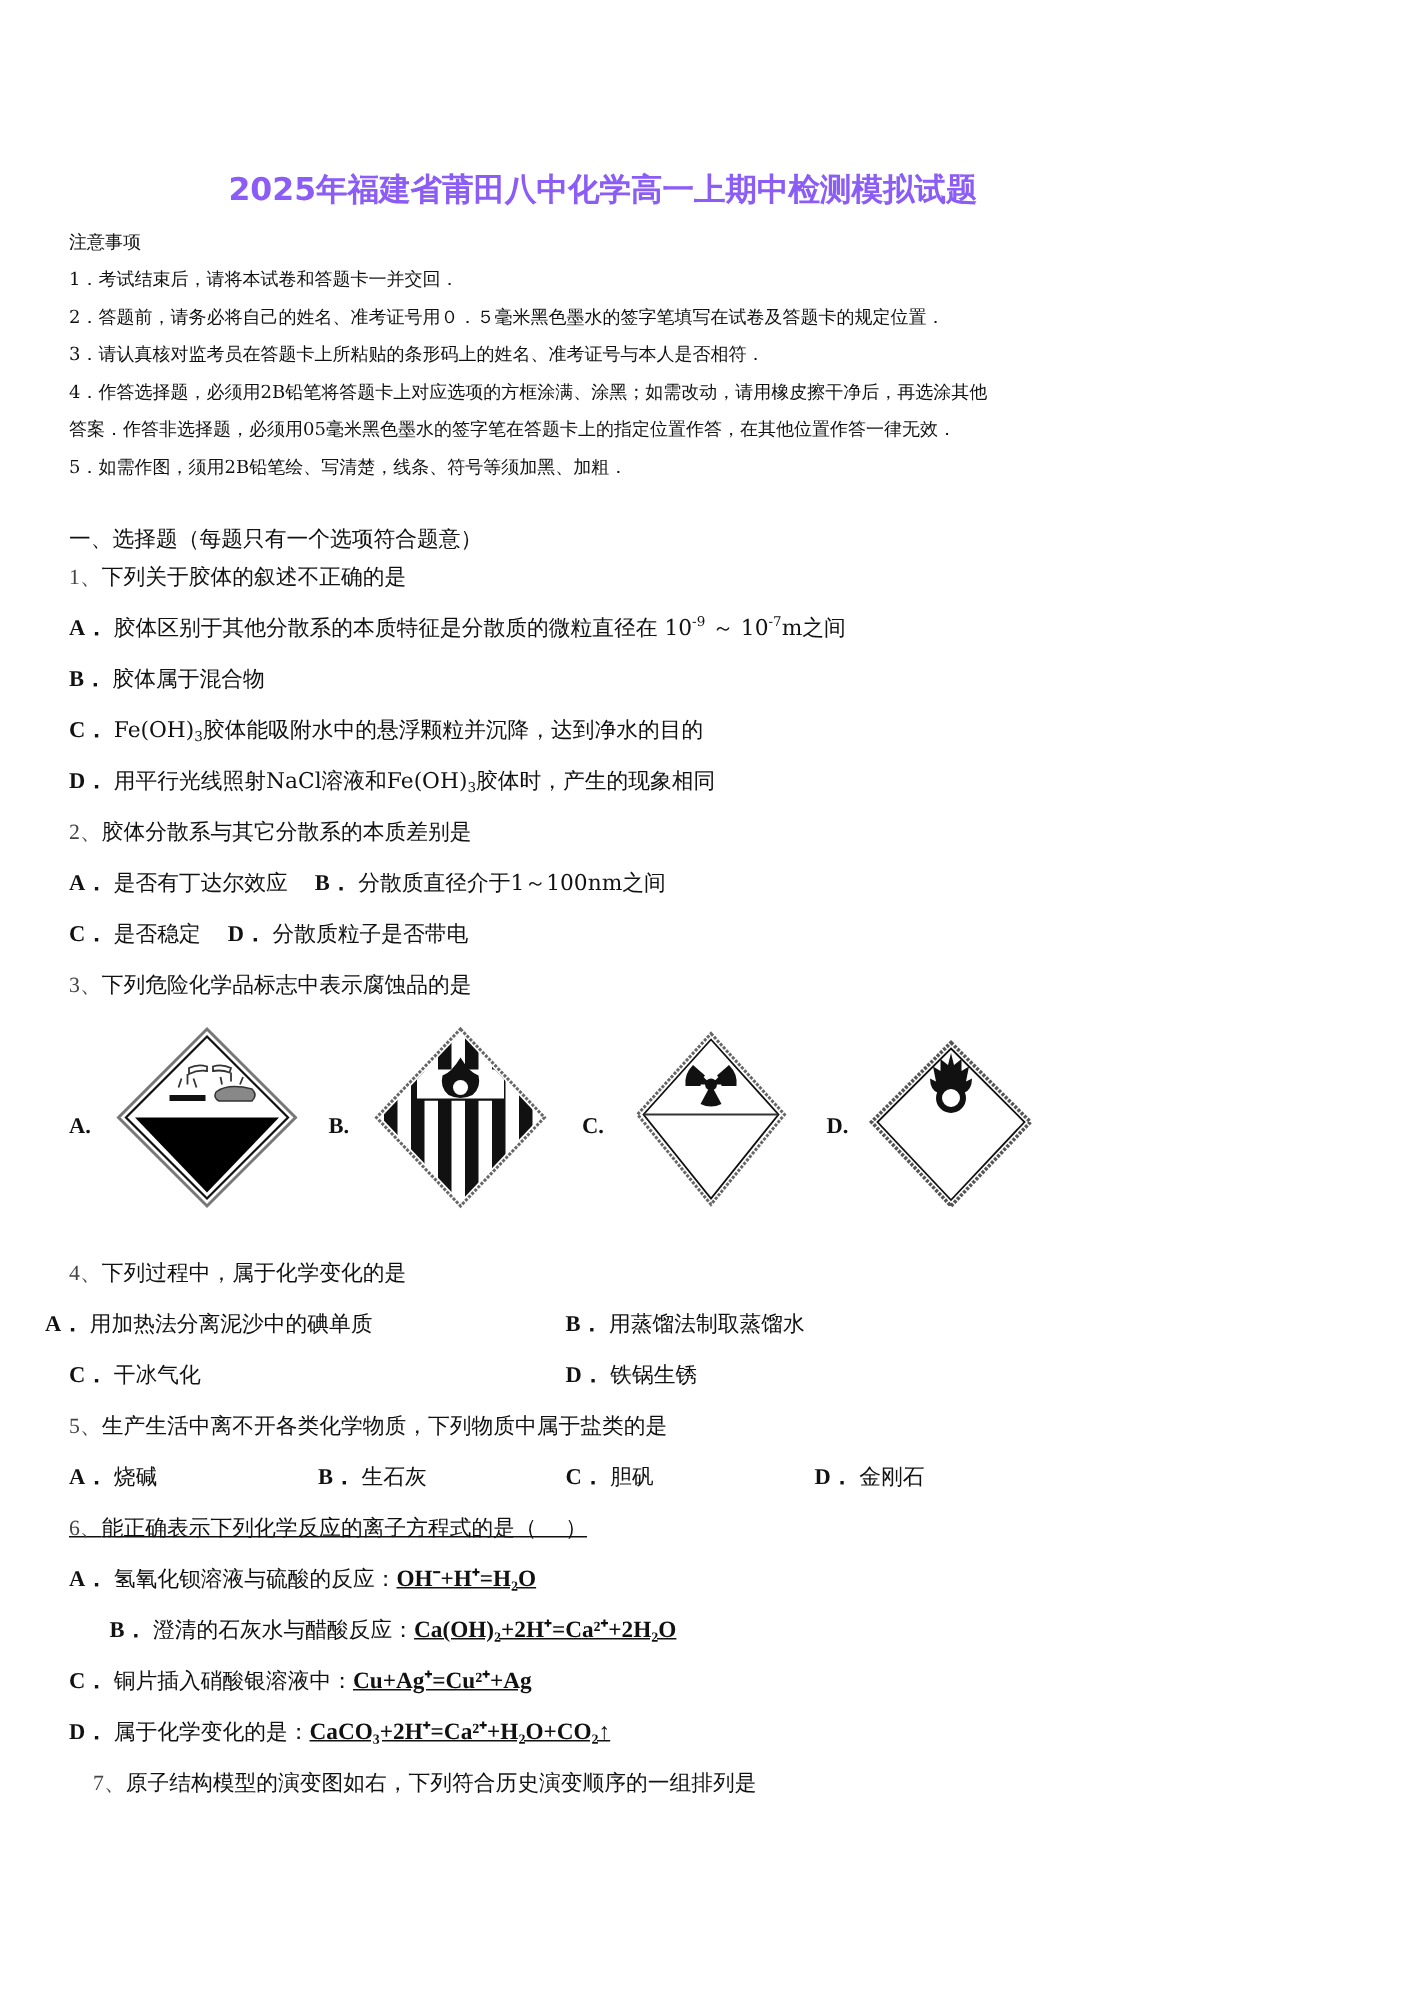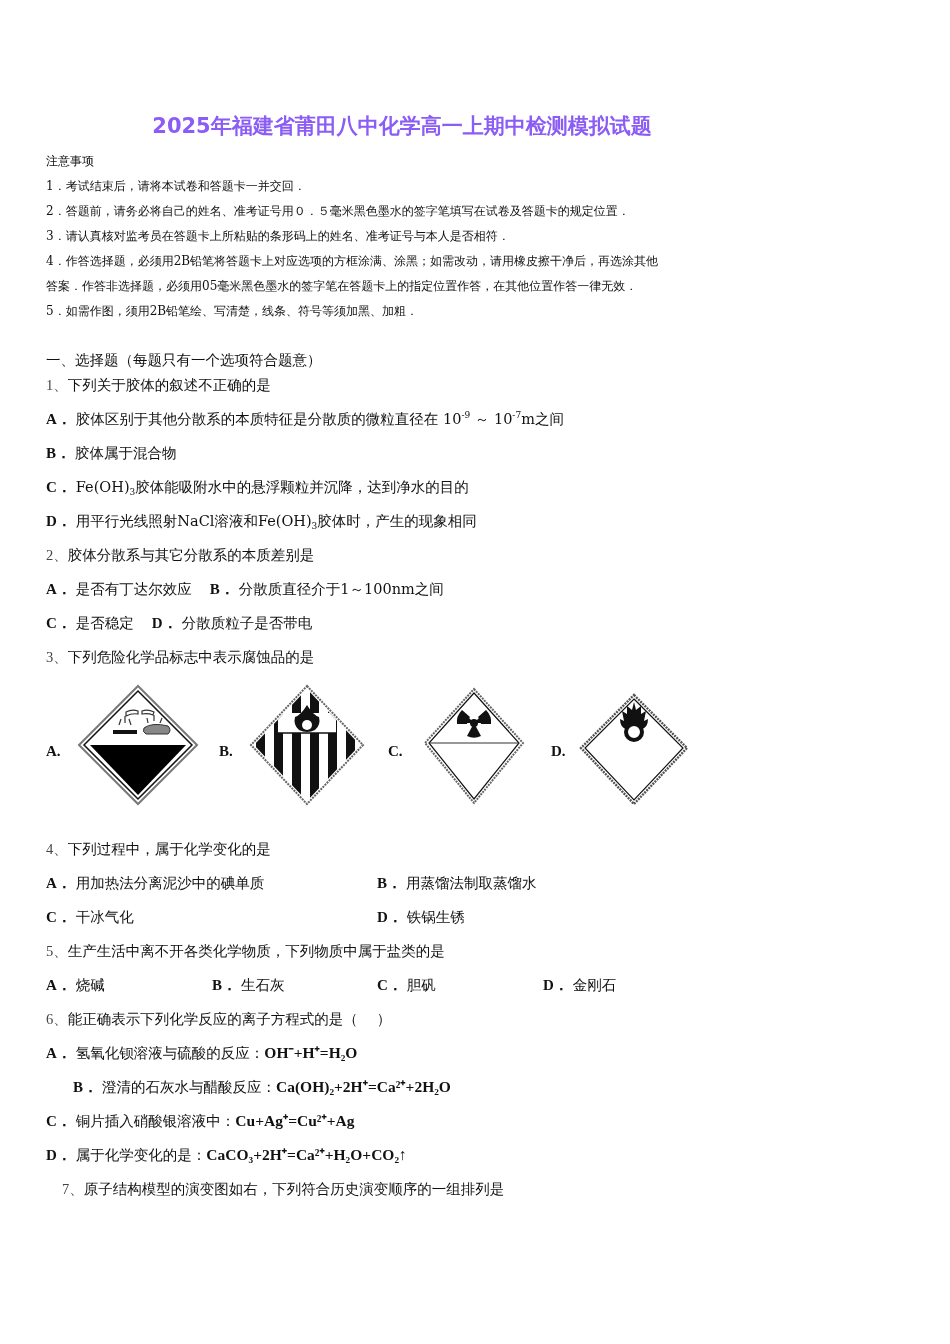--- a/index.html
+++ b/index.html
@@ -2,21 +2,21 @@
 <html><head>
   <meta charset="utf-8">
   <style>
     html, body { margin: 0; padding: 0; background: #ffffff; }
     body { width: 950px; height: 1344px; position: relative; overflow: hidden; color: #111; font-family: "DejaVu Serif", "Liberation Serif", serif; }
     .title { position: absolute; top: 112px; left: 0; width: 804px; text-align: center; font-family: "DejaVu Sans", "Liberation Sans", sans-serif; font-weight: bold; font-size: 21px; letter-spacing: 0px; color: #8b5cf6; }
     .line { position: absolute; left: 46px; font-size: 14.5px; line-height: 20px; white-space: nowrap; color: #111; }
     .notice { font-size: 12px; }
     .qnum { color: #444; font-family: "Liberation Serif", serif; }
     .opt { font-family: "Liberation Serif", serif; font-weight: bold; font-size: 15px; margin-right: 4px; }
-    .eq { font-family: "Liberation Serif", serif; font-weight: bold; font-size: 15.5px; }
+    .eq { font-family: "Liberation Serif", serif; font-weight: bold; font-size: 15.5px; text-decoration: underline; }
     sup { font-size: 9px; vertical-align: 6px; line-height: 0; }
     sub { font-size: 9px; vertical-align: -3px; line-height: 0; }
     .col { position: absolute; white-space: nowrap; font-size: 14.5px; line-height: 20px; }
     .sign-label { position: absolute; font-family: "Liberation Serif", serif; font-weight: bold; font-size: 15px; }
     .sign { position: absolute; }
   </style>
 </head>
 <body>
 
 <div class="title">2025年福建省莆田八中化学高一上期中检测模拟试题</div>
@@ -122,21 +122,21 @@
     <polygon points="56,3 109,56 56,112 3,56" fill="#fff" stroke="#555" stroke-width="2.4" stroke-dasharray="2,1"></polygon>
     <polygon points="56,7 105,56 56,108 7,56" fill="none" stroke="#111" stroke-width="1.2"></polygon>
     <path d="M56 10 l-2 8 l-5 -4 l0 8 l-5 -3 l2 10 l-4 -2 q0 8 6 10 l16 0 q6 -2 6 -10 l-4 2 l2 -10 l-5 3 l0 -8 l-5 4z" fill="#111"></path>
     <circle cx="56" cy="40" r="8" fill="#fff" stroke="#111" stroke-width="4"></circle>
   </svg>
 </div>
 
 <div class="line" style="top:839px;">
   <span class="qnum">4、</span><span>下列过程中，属于化学变化的是</span>
 </div>
-<div class="col" style="left:46px;top:873px;">
+<div class="col" style="left:30px;top:873px;">
   <span class="opt">A．</span><span>用加热法分离泥沙中的碘单质</span>
 </div>
 <div class="col" style="left:377px;top:873px;">
   <span class="opt">B．</span><span>用蒸馏法制取蒸馏水</span>
 </div>
 <div class="col" style="left:46px;top:907px;">
   <span class="opt">C．</span><span>干冰气化</span>
 </div>
 <div class="col" style="left:377px;top:907px;">
   <span class="opt">D．</span><span>铁锅生锈</span>
@@ -151,21 +151,21 @@
 <div class="col" style="left:212px;top:975px;">
   <span class="opt">B．</span><span>生石灰</span>
 </div>
 <div class="col" style="left:377px;top:975px;">
   <span class="opt">C．</span><span>胆矾</span>
 </div>
 <div class="col" style="left:543px;top:975px;">
   <span class="opt">D．</span><span>金刚石</span>
 </div>
 
-<div class="line" style="top:1009px;">
+<div class="line" style="top:1009px;text-decoration:underline;">
   <span class="qnum">6、</span><span>能正确表示下列化学反应的离子方程式的是（　 ）</span>
 </div>
 <div class="line" style="top:1043px;">
   <span class="opt">A．</span><span>氢氧化钡溶液与硫酸的反应：</span><span class="eq">OH⁻+H⁺=H₂O</span>
 </div>
 <div class="line" style="top:1077px;margin-left:27px;">
   <span class="opt">B．</span><span>澄清的石灰水与醋酸反应：</span><span class="eq">Ca(OH)₂+2H⁺=Ca²⁺+2H₂O</span>
 </div>
 <div class="line" style="top:1111px;">
   <span class="opt">C．</span><span>铜片插入硝酸银溶液中：</span><span class="eq">Cu+Ag⁺=Cu²⁺+Ag</span>

